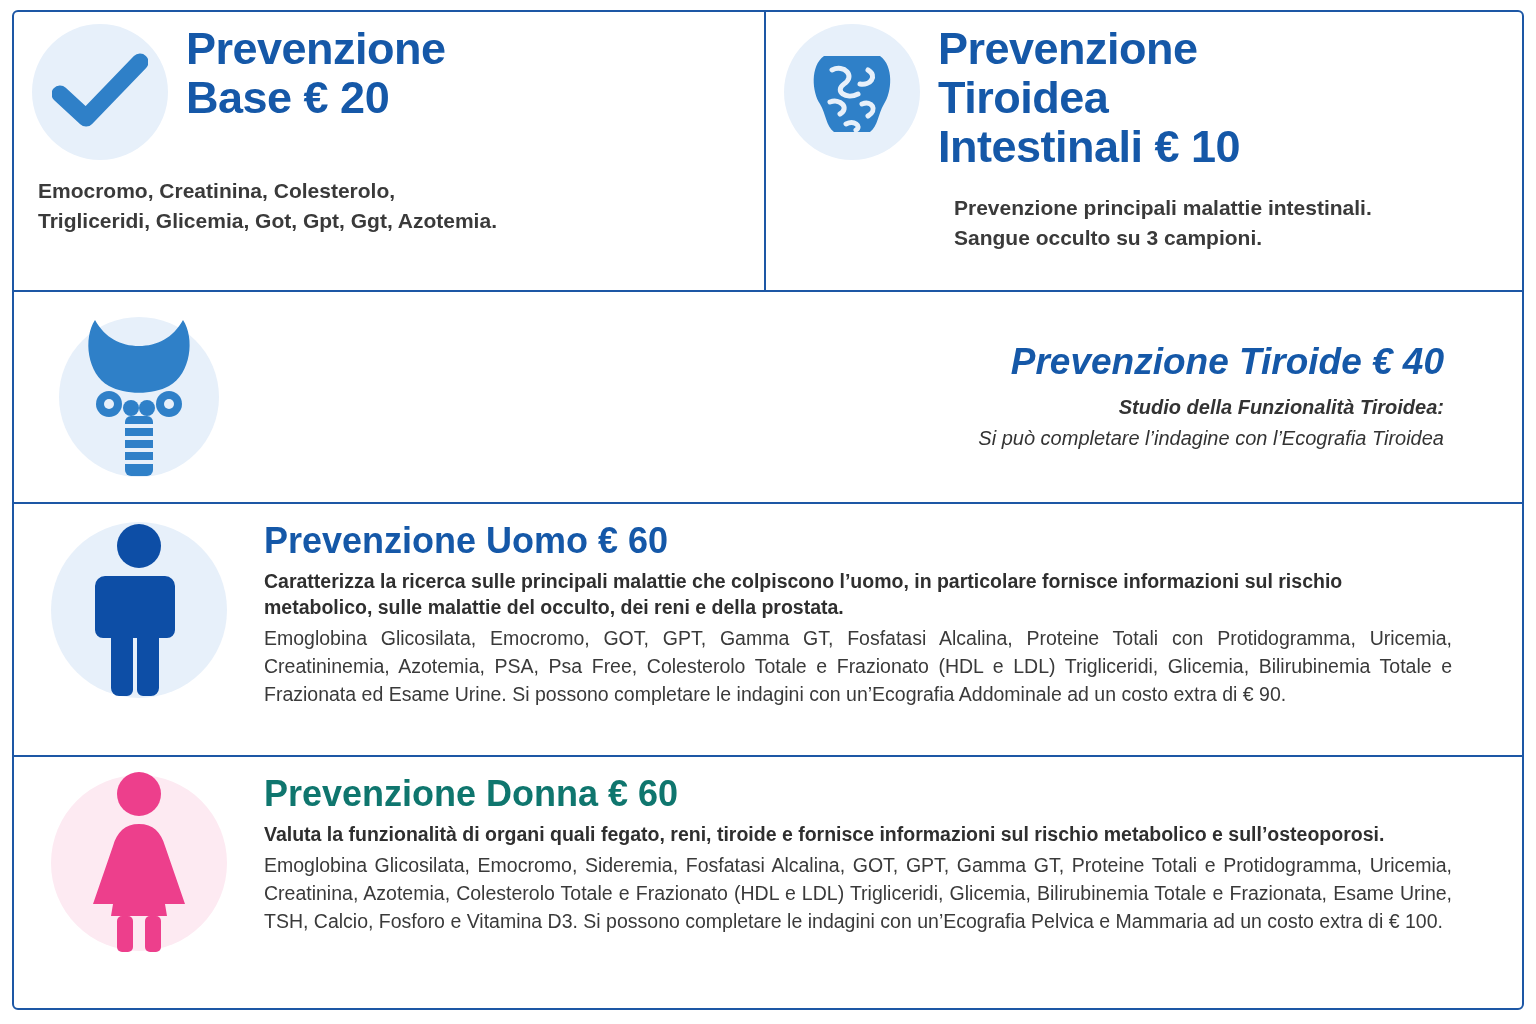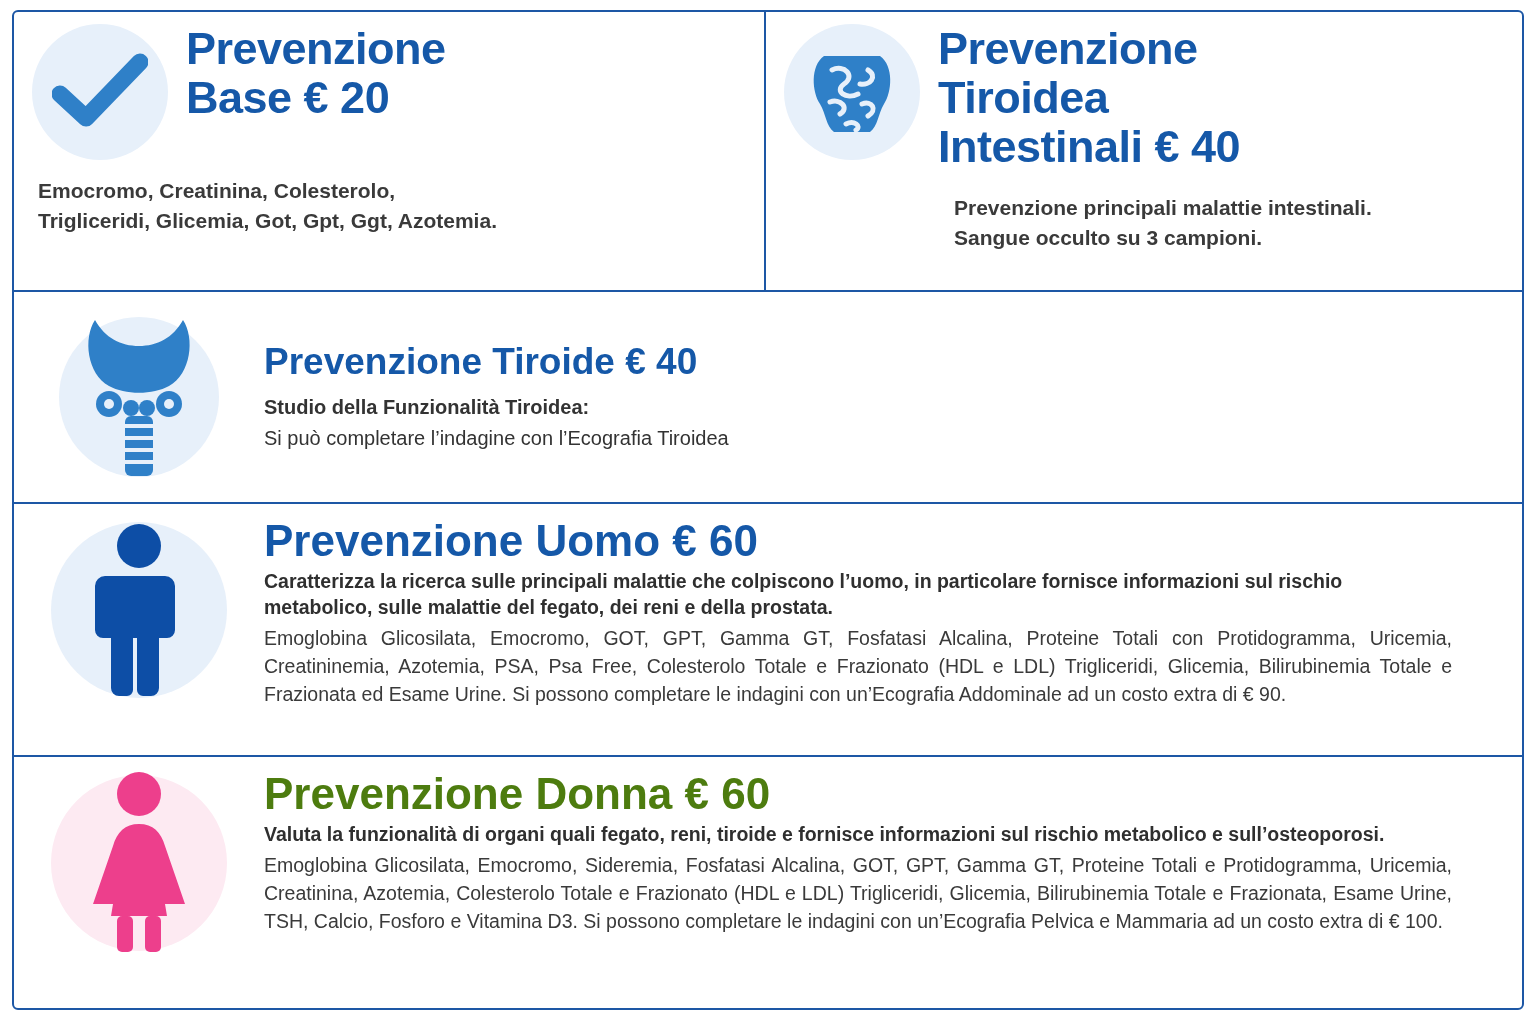--- a/index.html
+++ b/index.html
@@ -114,22 +114,23 @@
     align-items: center;
   }
   .thy-icon-wrap {
     width: 250px;
     display: flex;
     justify-content: center;
     align-items: center;
   }
   .thy-body {
     flex: 1;
-    text-align: left;
-    padding-right: 54px;
+    text-align: right;
+    padding-right: 78px;
+    font-style: italic;
   }
   .thy-title {
     font-size: 37px;
     line-height: 44px;
     font-weight: bold;
     color: #1558a8;
     margin: 0 0 8px 0;
   }
   .thy-line {
     font-size: 20px;
@@ -147,28 +148,28 @@
     display: flex;
     justify-content: center;
     padding-top: 18px;
     flex: 0 0 250px;
   }
   .person-body {
     flex: 1;
     padding: 16px 70px 10px 0;
   }
   .person-title {
-    font-size: 44px;
+    font-size: 36px;
     line-height: 42px;
     font-weight: bold;
     color: #1558a8;
     margin: 0 0 6px 0;
   }
   .person-title.pink {
-    color: #4d7c0f;
+    color: #0f766e;
   }
   .lead {
     font-size: 19.5px;
     line-height: 26px;
     font-weight: bold;
     color: #2f2f2f;
     margin-bottom: 4px;
   }
   .body-text {
     font-size: 19.5px;
@@ -211,21 +212,21 @@
                 <path d="M68 30 C78 36 70 46 60 44"></path>
                 <path d="M30 62 C40 58 50 68 40 74"></path>
                 <path d="M62 64 C72 60 78 70 68 76"></path>
                 <path d="M46 84 C54 80 62 86 56 90"></path>
               </g>
             </svg>
           </div>
           <h1 class="title">
             <span>Prevenzione</span><br>
             <span>Tiroidea</span><br>
-            <span>Intestinali € 40</span>
+            <span>Intestinali € 10</span>
           </h1>
         </div>
         <div class="desc right-desc">
           <div>Prevenzione principali malattie intestinali.</div>
           <div>Sangue occulto su 3 campioni.</div>
         </div>
       </div>
     </div>
 
     <div class="row row-thy">
@@ -264,21 +265,21 @@
       <div class="person-icon-wrap">
         <div class="icon-circle" style="width:176px;height:176px;">
           <svg width="112" height="176" viewBox="0 0 112 176" aria-hidden="true">
             <circle cx="56" cy="24" r="22" fill="#0d4ea6"></circle>
             <path d="M30 54 H82 a10 10 0 0 1 10 10 v44 a8 8 0 0 1 -8 8 h-8 v50 a8 8 0 0 1 -8 8 h-8 a6 6 0 0 1 -6 -6 v-52 h-4 v52 a6 6 0 0 1 -6 6 h-8 a8 8 0 0 1 -8 -8 v-50 h-8 a8 8 0 0 1 -8 -8 v-44 a10 10 0 0 1 10 -10 z" fill="#0d4ea6"></path>
           </svg>
         </div>
       </div>
       <div class="person-body">
         <div class="person-title">Prevenzione Uomo € 60</div>
-        <div class="lead">Caratterizza la ricerca sulle principali malattie che colpiscono l’uomo, in particolare fornisce informazioni sul rischio metabolico, sulle malattie del fegato, dei reni e della prostata.</div>
+        <div class="lead">Caratterizza la ricerca sulle principali malattie che colpiscono l’uomo, in particolare fornisce informazioni sul rischio metabolico, sulle malattie del occulto, dei reni e della prostata.</div>
         <div class="body-text">Emoglobina Glicosilata, Emocromo, GOT, GPT, Gamma GT, Fosfatasi Alcalina, Proteine Totali con Protidogramma, Uricemia, Creatininemia, Azotemia, PSA, Psa Free, Colesterolo Totale e Frazionato (HDL e LDL) Trigliceridi, Glicemia, Bilirubinemia Totale e Frazionata ed Esame Urine. Si possono completare le indagini con un’Ecografia Addominale ad un costo extra di € 90.</div>
       </div>
     </div>
 
     <div class="row row-person">
       <div class="person-icon-wrap">
         <div class="icon-circle pink" style="width:176px;height:176px;">
           <svg width="124" height="186" viewBox="0 0 124 186" aria-hidden="true">
             <circle cx="62" cy="24" r="22" fill="#ed3f8c"></circle>
             <path d="M62 54 c-14 0 -22 8 -26 22 l-20 58 h20 l-2 12 h56 l-2 -12 h20 l-20 -58 c-4 -14 -12 -22 -26 -22 z" fill="#ed3f8c"></path>

